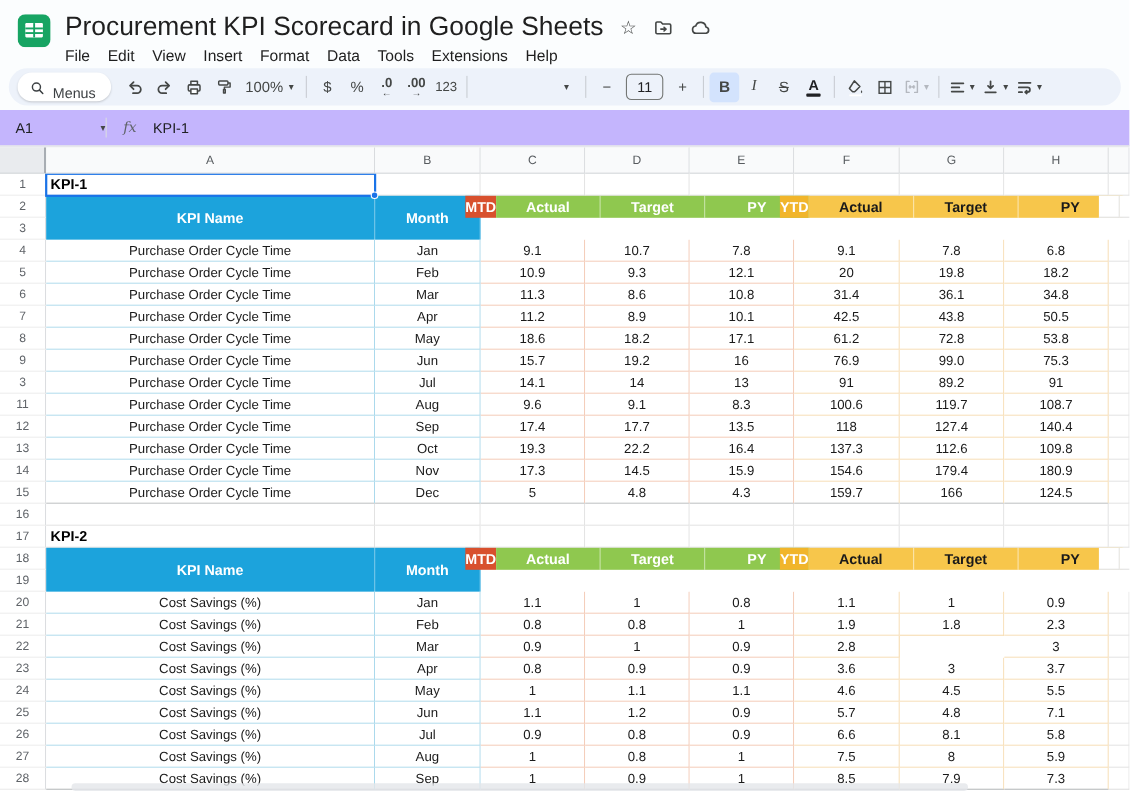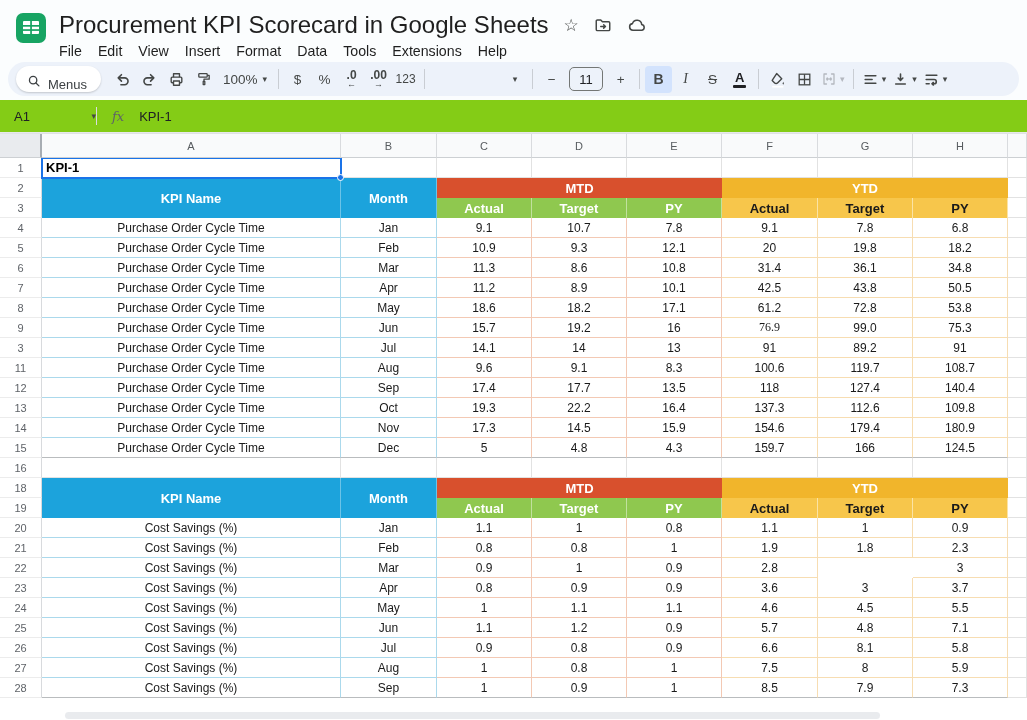--- a/index.html
+++ b/index.html
@@ -39,21 +39,21 @@
     align-items:center; justify-content:center; font-size:13px; color:#202124; margin:0 4px; }
   .bold-l { font-weight:bold; font-size:14px; }
   .ital-l { font-style:italic; font-size:14px; font-family:"Liberation Serif", serif; }
   .strk-l { text-decoration:line-through; font-size:13.5px; }
   .txtcol { display:flex; flex-direction:column; align-items:center; line-height:1; }
   .txtcol .A { font-size:13px; font-weight:bold; color:#202124; }
   .txtcol .bar { width:13px; height:3px; background:#202124; border-radius:1px; margin-top:1px; }
   .spacer70 { width:70px; }
 
   
-  .fbar { height:33px; background:#84cc16; display:flex; align-items:center; border-bottom:1px solid #e7e8ea; }
+  .fbar { height:33px; background:#c4b5fd; display:flex; align-items:center; border-bottom:1px solid #e7e8ea; }
   .namebox { width:96px; display:flex; align-items:center; padding-left:14px; }
   .namebox .ref { font-size:13px; color:#202124; flex:1; }
   .fdiv { width:1px; height:18px; background:#dadce0; }
   .fx { font-family:"DejaVu Serif", serif; font-style:italic; font-size:13px; color:#5f6368; margin:0 0 0 15px; }
   .fvalue { font-size:13px; color:#202124; margin-left:15px; }
 
   
   .colheaders { height:25px; display:flex; border-top:1px solid #e0e2e5; background:#f9fafb; }
   .corner { width:42px; height:100%; background:#e9ebee; border-right:2px solid #a8adb3; border-bottom:1px solid #cdd0d3; }
   .colh { height:100%; display:flex; align-items:center; justify-content:center; font-size:11px; color:#575b5f;
@@ -64,21 +64,21 @@
   .gutcol { width:42px; display:flex; flex-direction:column; flex:0 0 auto; }
   .gut { width:42px; height:20px; display:flex; align-items:center; justify-content:center; font-size:11px;
     color:#5f6368; background:#fff; border-right:1px solid #d8dadd; border-bottom:1px solid #ececec; flex:0 0 auto; }
   .cell { height:100%; display:flex; align-items:center; justify-content:center; font-size:12px; color:#1a1a1a;
     background:#fff; border-right:1px solid #e2e2e2; border-bottom:1px solid #e2e2e2; overflow:hidden; white-space:nowrap; }
   .title-cell { justify-content:flex-start; font-weight:bold; font-size:13px; padding-left:4px; color:#000; }
   .bA { border-right-color:var(--line-blue); border-bottom-color:var(--line-blue); }
   .bM { border-right-color:var(--line-red); border-bottom-color:var(--line-red); }
   .bY { border-right-color:var(--line-gold); border-bottom-color:var(--line-gold); }
   .lastrow { border-bottom-color:#b9bcbe !important; }
-  .grpcol { display:flex; flex-direction:column;justify-content:center; }
+  .grpcol { display:flex; flex-direction:row;justify-content:center; }
   .subrow { display:flex; height:20px; }
   .hcell { display:flex; align-items:center; justify-content:center; font-weight:bold; font-size:13px; color:#fff; }
   .hblue { background:var(--header-blue); border-right:1px solid rgba(255,255,255,.35); }
   .hred  { background:var(--mtd-red); }
   .hgold { background:var(--ytd-gold); }
   .hgreen{ background:var(--sub-green); border-right:1px solid rgba(255,255,255,.45); }
   .hgoldl{ background:var(--sub-gold); color:#1a1a1a; border-right:1px solid rgba(255,255,255,.5); }
 
   .selbox { position:absolute; left:41px; top:-1px; width:301px; height:22px; border:2px solid var(--selection);
     pointer-events:none; z-index:5; }
@@ -374,21 +374,21 @@
         <div class="cell bY" style="width: 95px; min-width: 95px;">53.8</div>
         <div class="cell" style="width: 19px; min-width: 19px;"></div>
       </div>
       <div class="row">
         <div class="gut">9</div>
         <div class="cell bA" style="width: 299px; min-width: 299px;">Purchase Order Cycle Time</div>
         <div class="cell bA" style="width: 96px; min-width: 96px;">Jun</div>
         <div class="cell bM" style="width: 95px; min-width: 95px;">15.7</div>
         <div class="cell bM" style="width: 95px; min-width: 95px;">19.2</div>
         <div class="cell bM" style="width: 95px; min-width: 95px;">16</div>
-        <div class="cell bY" style="width: 96px; min-width: 96px; font-family: Liberation Serif, serif;">76.9</div>
+        <div class="cell bY" style="width: 96px; min-width: 96px;">76.9</div>
         <div class="cell bY" style="width: 95px; min-width: 95px;">99.0</div>
         <div class="cell bY" style="width: 95px; min-width: 95px;">75.3</div>
         <div class="cell" style="width: 19px; min-width: 19px;"></div>
       </div>
       <div class="row">
         <div class="gut">3</div>
         <div class="cell bA" style="width: 299px; min-width: 299px;">Purchase Order Cycle Time</div>
         <div class="cell bA" style="width: 96px; min-width: 96px;">Jul</div>
         <div class="cell bM" style="width: 95px; min-width: 95px;">14.1</div>
         <div class="cell bM" style="width: 95px; min-width: 95px;">14</div>
@@ -463,20 +463,32 @@
         <div class="cell" style="width: 299px; min-width: 299px;"></div>
         <div class="cell" style="width: 96px; min-width: 96px;"></div>
         <div class="cell" style="width: 95px; min-width: 95px;"></div>
         <div class="cell" style="width: 95px; min-width: 95px;"></div>
         <div class="cell" style="width: 95px; min-width: 95px;"></div>
         <div class="cell" style="width: 96px; min-width: 96px;"></div>
         <div class="cell" style="width: 95px; min-width: 95px;"></div>
         <div class="cell" style="width: 95px; min-width: 95px;"></div>
         <div class="cell" style="width: 19px; min-width: 19px;"></div>
       </div>
+      <div class="row">
+        <div class="gut">17</div>
+        <div class="cell title-cell" style="width: 299px; min-width: 299px;">KPI-2</div>
+        <div class="cell" style="width: 96px; min-width: 96px;"></div>
+        <div class="cell" style="width: 95px; min-width: 95px;"></div>
+        <div class="cell" style="width: 95px; min-width: 95px;"></div>
+        <div class="cell" style="width: 95px; min-width: 95px;"></div>
+        <div class="cell" style="width: 96px; min-width: 96px;"></div>
+        <div class="cell" style="width: 95px; min-width: 95px;"></div>
+        <div class="cell" style="width: 95px; min-width: 95px;"></div>
+        <div class="cell" style="width: 19px; min-width: 19px;"></div>
+      </div>
       <div class="row40">
         <div class="gutcol" style="width: 42px; min-width: 42px;">
           <div class="gut">18</div>
           <div class="gut">19</div>
         </div>
         <div class="hcell hblue" style="width: 299px; min-width: 299px; height: 40px;">KPI Name</div>
         <div class="hcell hblue" style="width: 96px; min-width: 96px; height: 40px;">Month</div>
         <div class="grpcol" style="width: 285px; min-width: 285px;">
           <div class="hcell hred" style="height: 20px;">MTD</div>
           <div class="subrow">

